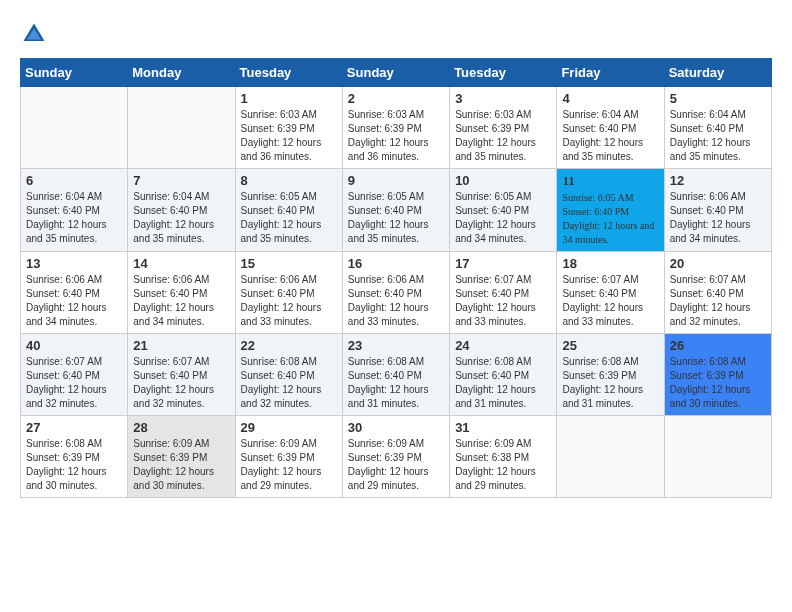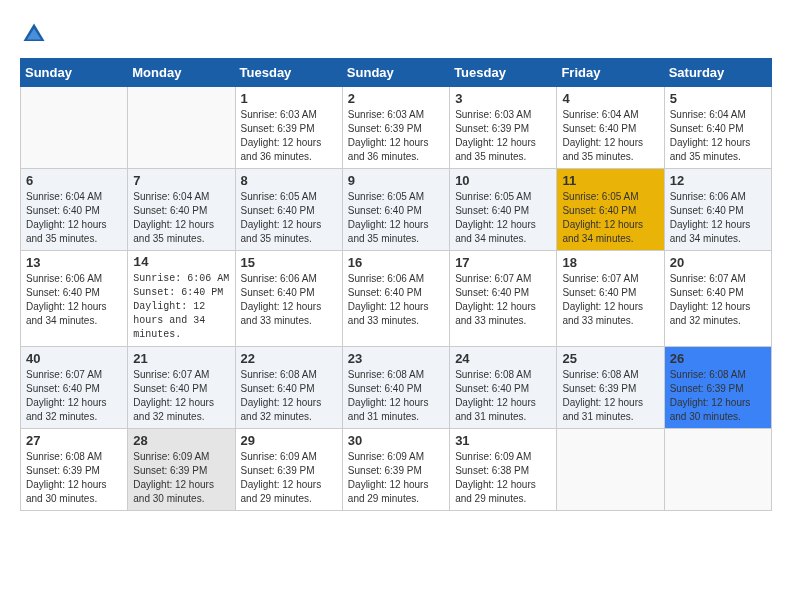--- a/index.html
+++ b/index.html
@@ -185,41 +185,41 @@
           <div class="day-info" style="white-space: pre-line;">Sunrise: 6:05 AM
 Sunset: 6:40 PM
 Daylight: 12 hours and 35 minutes.</div>
         </td>
         <td style="background: rgb(240, 244, 248);">
           <span class="day-number">10</span>
           <div class="day-info" style="white-space: pre-line;">Sunrise: 6:05 AM
 Sunset: 6:40 PM
 Daylight: 12 hours and 34 minutes.</div>
         </td>
-        <td style="background: #eab308;">
+        <td style="background: #0ea5e9; font-family: Liberation Serif, serif;">
           <span class="day-number">11</span>
           <div class="day-info" style="white-space: pre-line;">Sunrise: 6:05 AM
 Sunset: 6:40 PM
 Daylight: 12 hours and 34 minutes.</div>
         </td>
         <td style="background: rgb(240, 244, 248);">
           <span class="day-number">12</span>
           <div class="day-info" style="white-space: pre-line;">Sunrise: 6:06 AM
 Sunset: 6:40 PM
 Daylight: 12 hours and 34 minutes.</div>
         </td>
       </tr>
       <tr>
         <td style="background: rgb(255, 255, 255);">
           <span class="day-number">13</span>
           <div class="day-info" style="white-space: pre-line;">Sunrise: 6:06 AM
 Sunset: 6:40 PM
 Daylight: 12 hours and 34 minutes.</div>
         </td>
-        <td style="background: rgb(255, 255, 255); font-family: Liberation Mono, monospace;">
+        <td style="background: rgb(255, 255, 255);">
           <span class="day-number">14</span>
           <div class="day-info" style="white-space: pre-line;">Sunrise: 6:06 AM
 Sunset: 6:40 PM
 Daylight: 12 hours and 34 minutes.</div>
         </td>
         <td style="background: rgb(255, 255, 255);">
           <span class="day-number">15</span>
           <div class="day-info" style="white-space: pre-line;">Sunrise: 6:06 AM
 Sunset: 6:40 PM
 Daylight: 12 hours and 33 minutes.</div>

